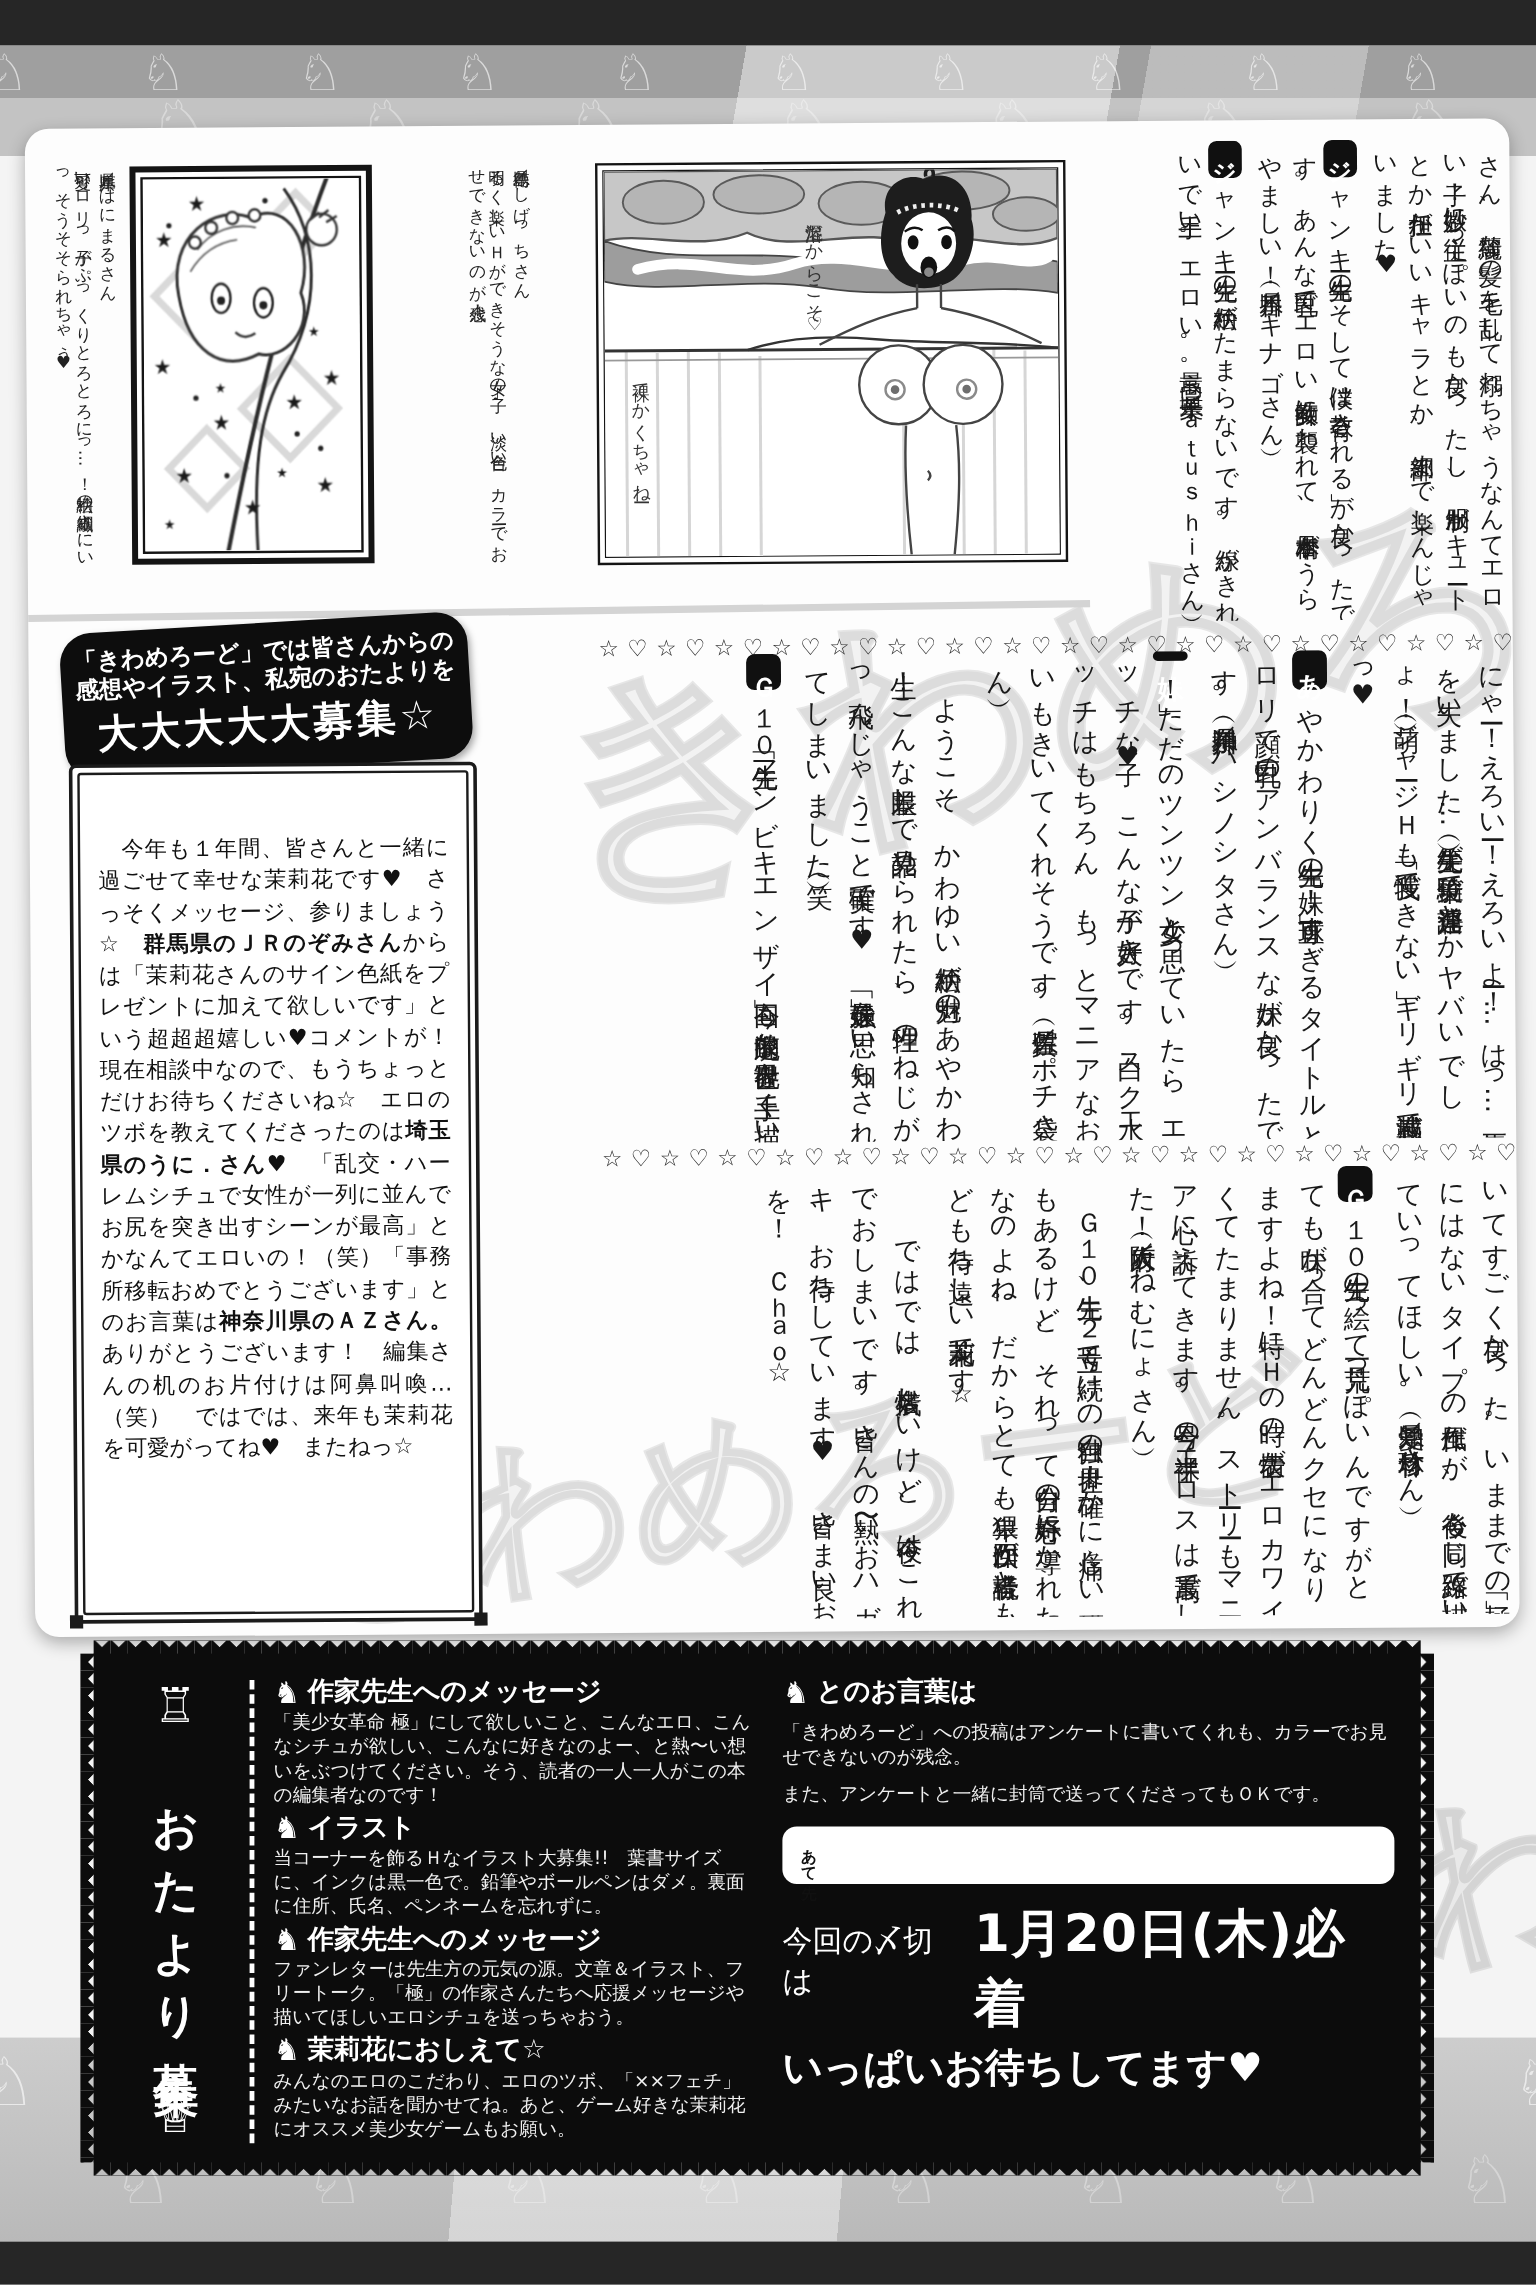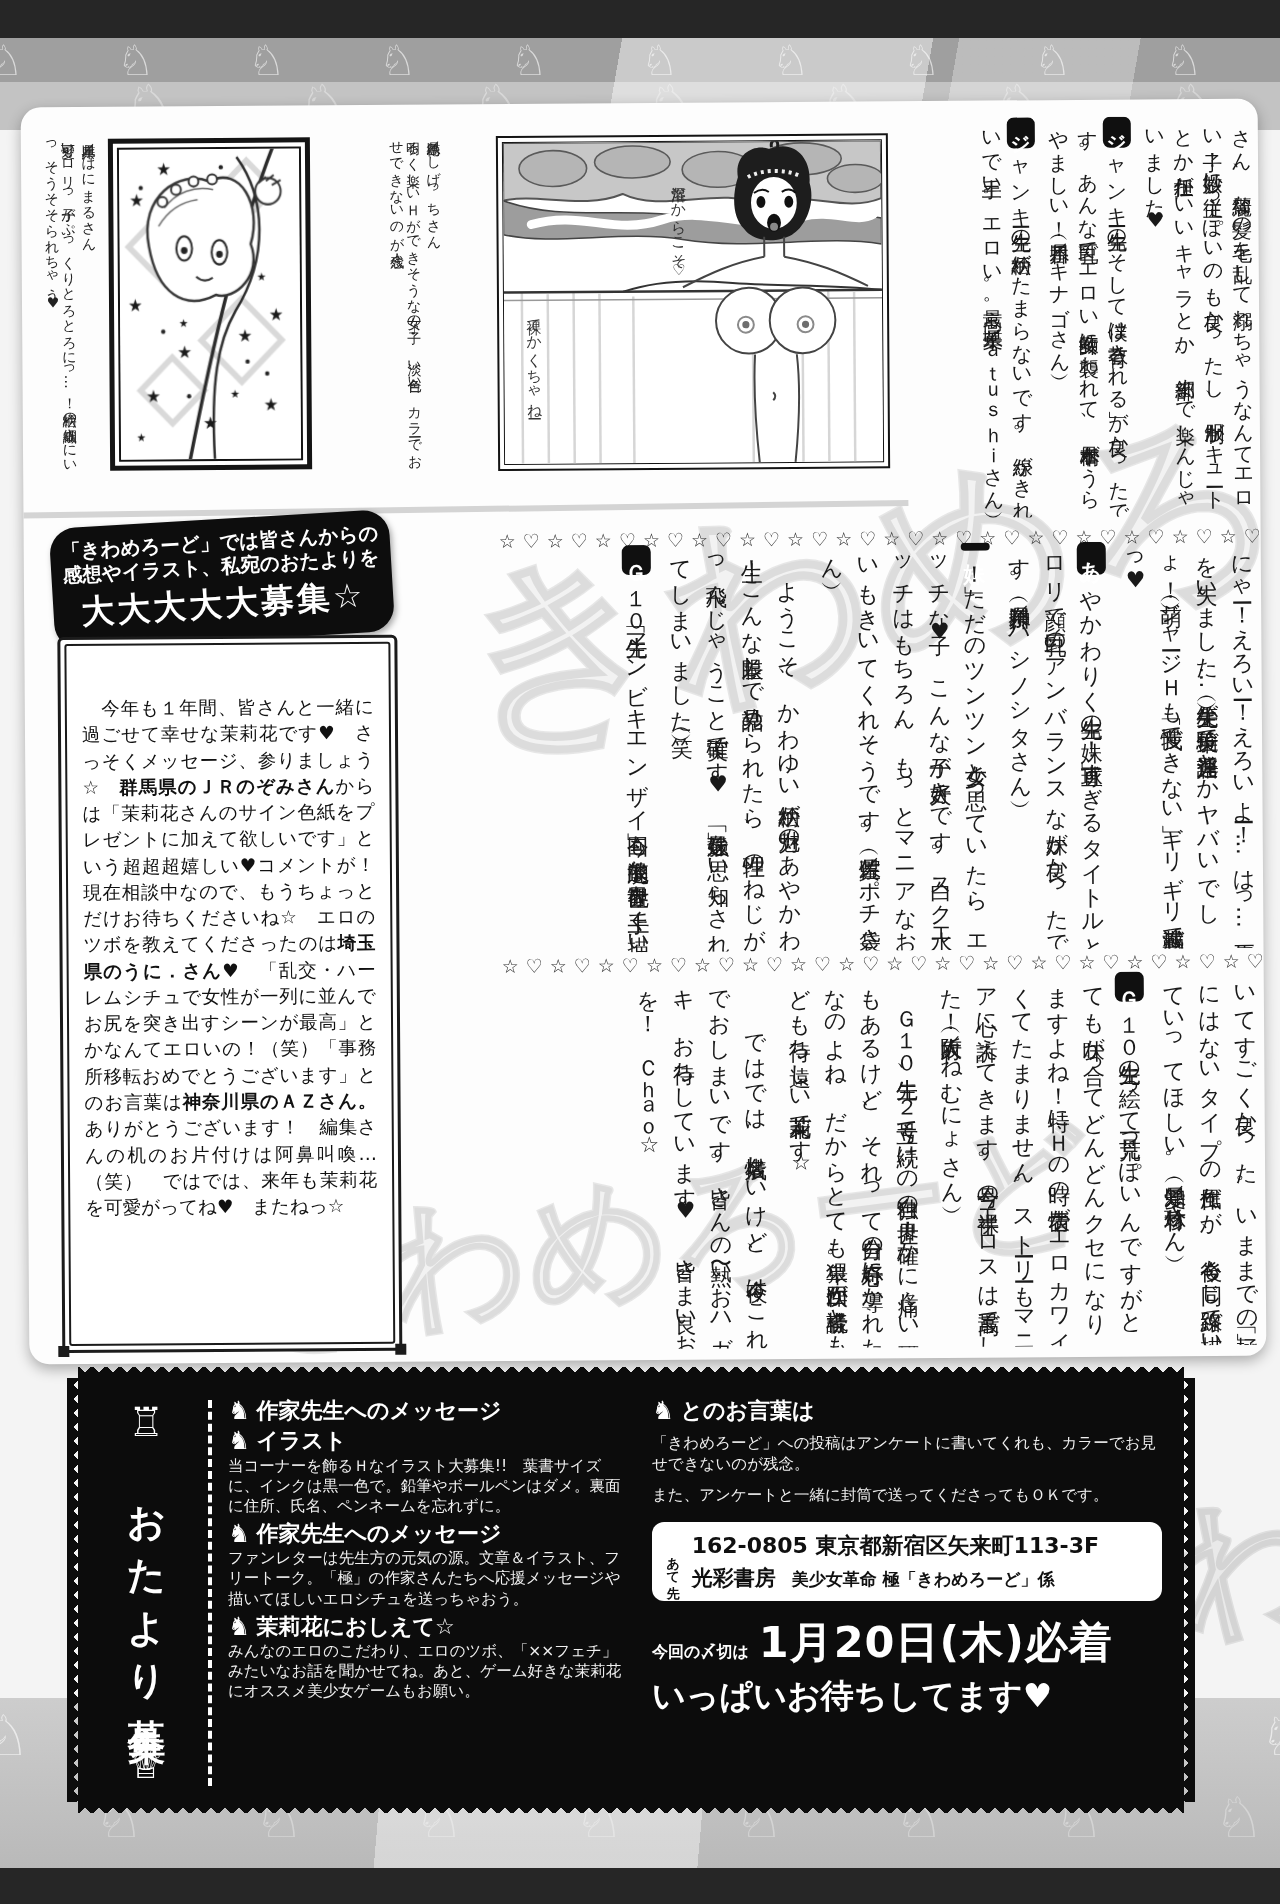--- a/index.html
+++ b/index.html
@@ -99,21 +99,21 @@
   .sec p{margin:0;font-size:15.5px;line-height:1.3;color:#f0f0f0;}
   .notes p{margin:10px 0 0;font-size:15.5px;line-height:1.35;color:#f0f0f0;}
   .addr{margin-top:16px;background:#fff;border-radius:12px;padding:9px 14px;display:flex;gap:12px;
         align-items:center;color:#101010;}
   .addr .lbl{writing-mode:vertical-rl;font-size:13px;font-weight:bold;line-height:1.05;}
   .addr .a1{font-size:22px;font-weight:bold;white-space:nowrap;}
   .addr .a2{font-size:21px;font-weight:bold;margin-top:3px;white-space:nowrap;}
   .addr .a2 .dept{font-size:17px;margin-left:16px;}
   .deadline{margin-top:13px;}
   .deadline .row1{display:flex;align-items:baseline;gap:10px;}
-  .dprefix{font-size:16px;font-weight:bold;text-align:right;}
+  .dprefix{font-size:25px;font-weight:normal;}
   .ddate{font-size:43px;font-weight:bold;letter-spacing:1px;}
   .dline2{font-size:33px;font-weight:bold;margin-top:2px;}
 </style>
 </head>
 <body>
 
 <div id="page">
 
   <div class="topbar"></div>
 
@@ -312,20 +312,21 @@
         <span class="bb-title">おたより募集</span>
         <span class="chess">♕</span>
       </div>
       <div class="bb-div"></div>
       <div class="bb-left">
         <div class="sec">
           <h4>
               <span class="kn">♞</span>
               <span>作家先生へのメッセージ</span>
             </h4>
+          <p>「美少女革命 極」にして欲しいこと、こんなエロ、こんなシチュが欲しい、こんなに好きなのよー、と熱〜い想いをぶつけてください。そう、読者の一人一人がこの本の編集者なのです！</p>
         </div>
         <div class="sec">
           <h4>
               <span class="kn">♞</span>
               <span>イラスト</span>
             </h4>
           <p>当コーナーを飾るＨなイラスト大募集!!　葉書サイズに、インクは黒一色で。鉛筆やボールペンはダメ。裏面に住所、氏名、ペンネームを忘れずに。</p>
         </div>
         <div class="sec">
           <h4>
@@ -348,24 +349,20 @@
               <span class="kn">♞</span>
               <span>とのお言葉は</span>
             </h4>
         </div>
         <div class="notes">
           <p>「きわめろーど」への投稿はアンケートに書いてくれも、カラーでお見せできないのが残念。</p>
           <p>また、アンケートと一緒に封筒で送ってくださってもＯＫです。</p>
         </div>
         <div class="addr">
           <span class="lbl">あて先</span>
-          <span>
-            <div class="a1">162-0805 東京都新宿区矢来町113-3F</div>
-            <div class="a2"><span>光彩書房</span><span class="dept">美少女革命 極「きわめろーど」係</span></div>
-          </span>
         </div>
         <div class="deadline">
           <div class="row1">
             <span class="dprefix">今回の〆切は</span>
             <span class="ddate">1月20日(木)必着</span>
           </div>
           <div class="dline2">いっぱいお待ちしてます♥</div>
         </div>
       </div>
     </div>

